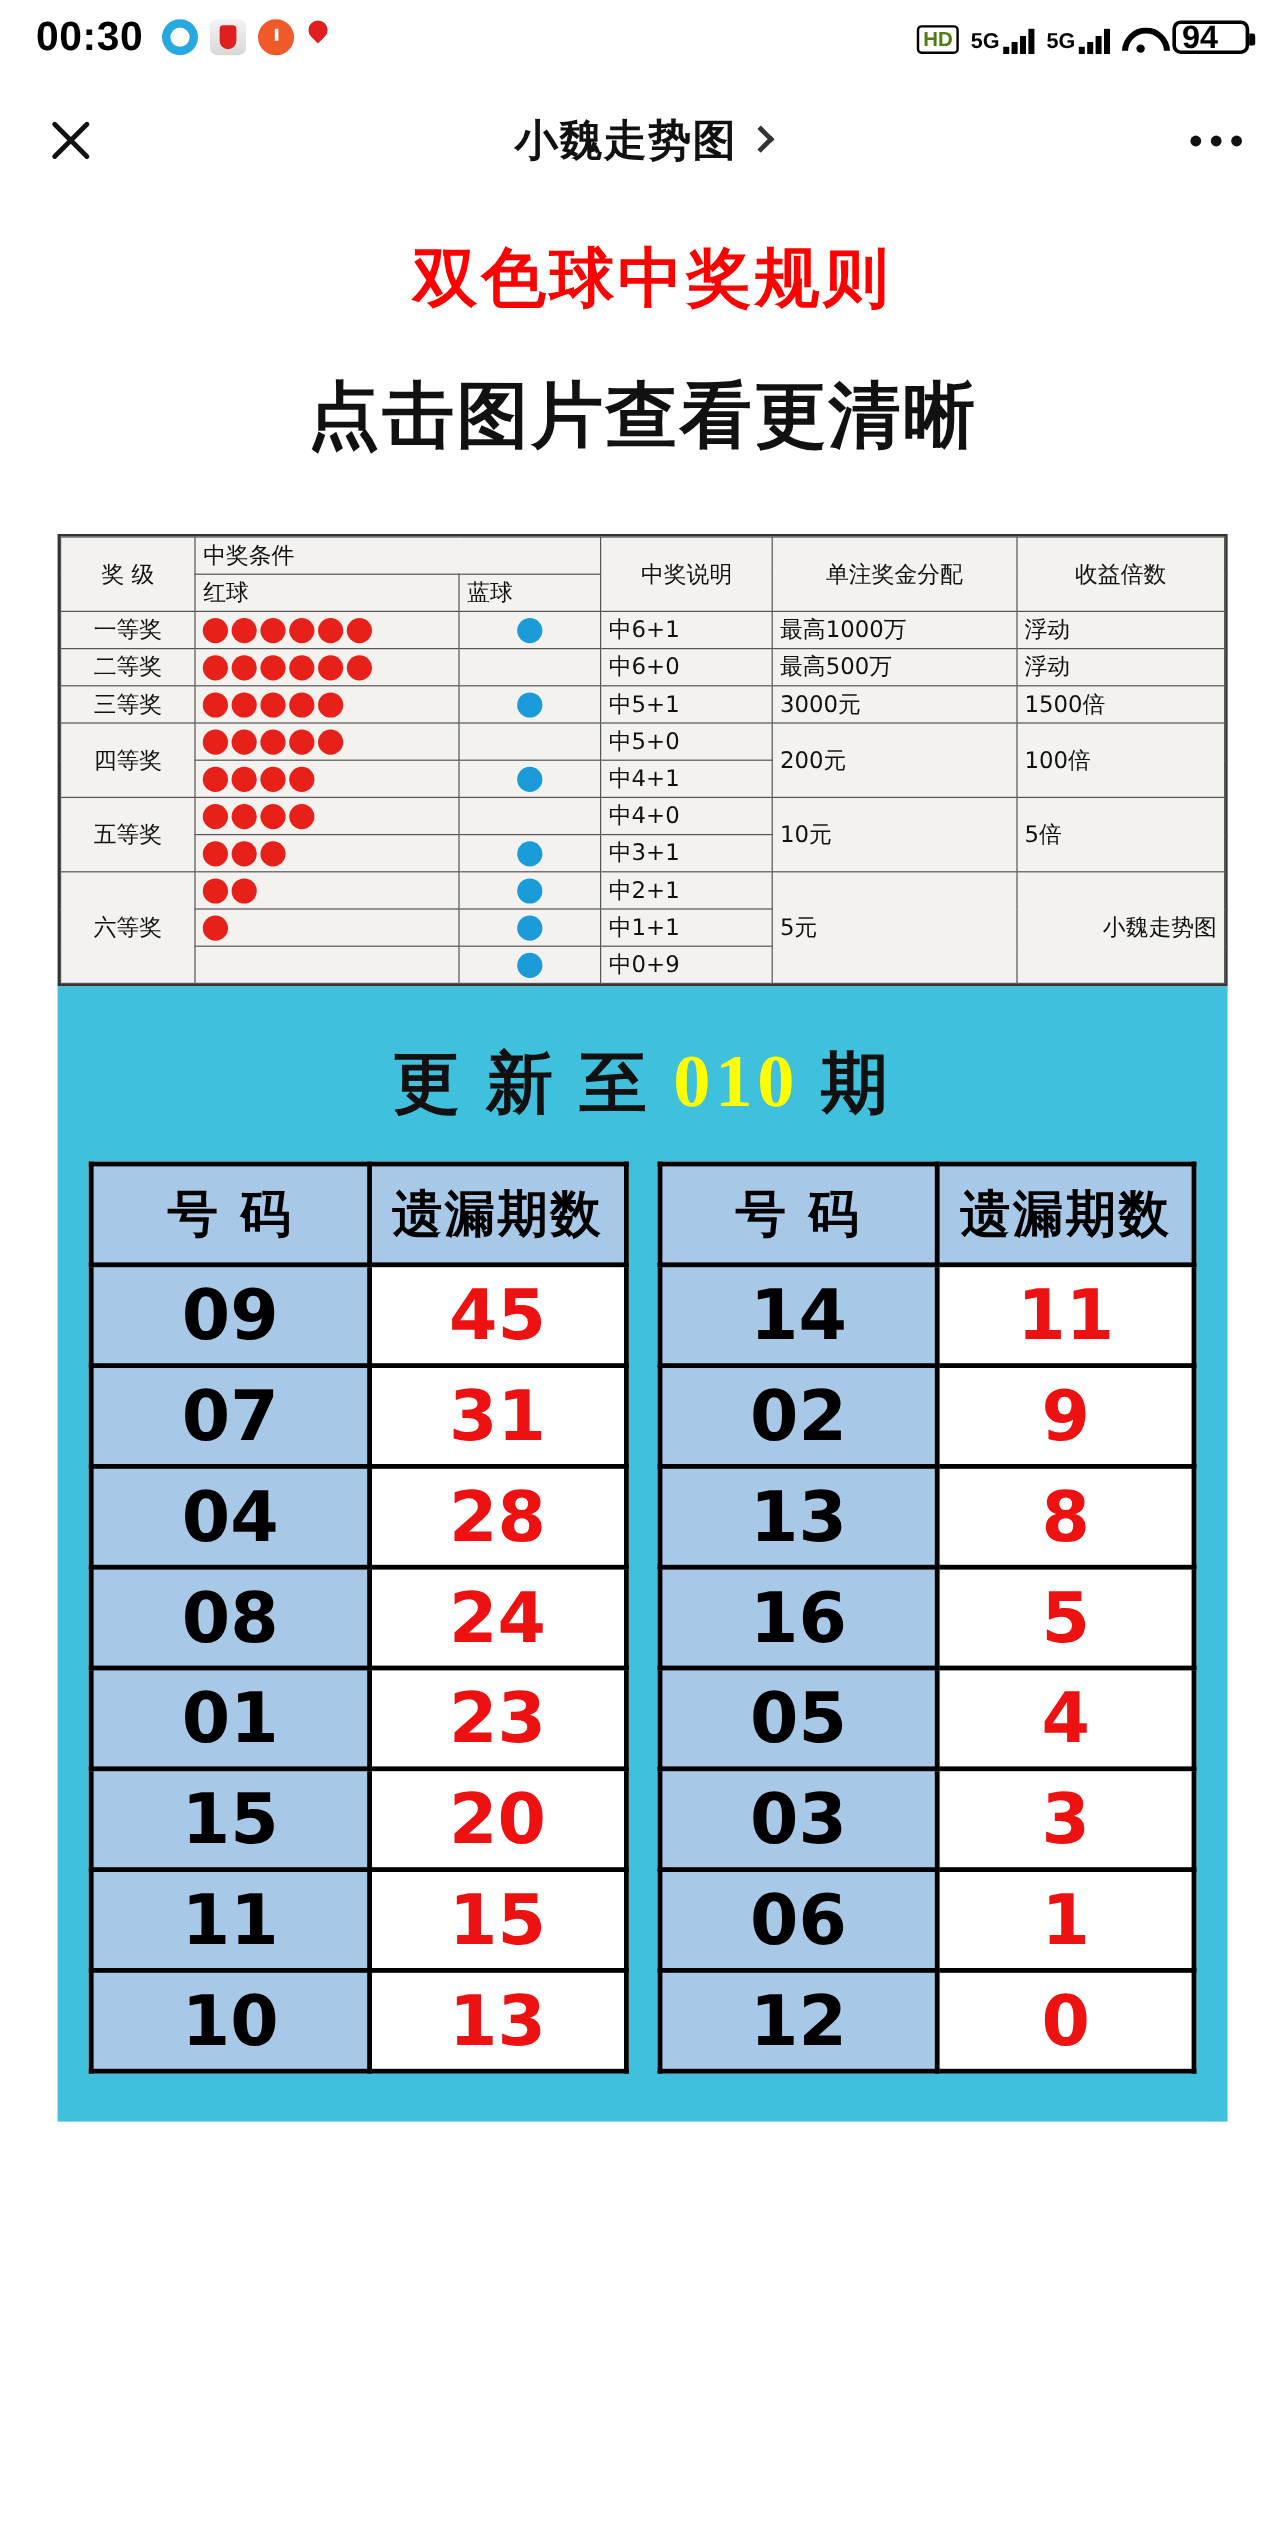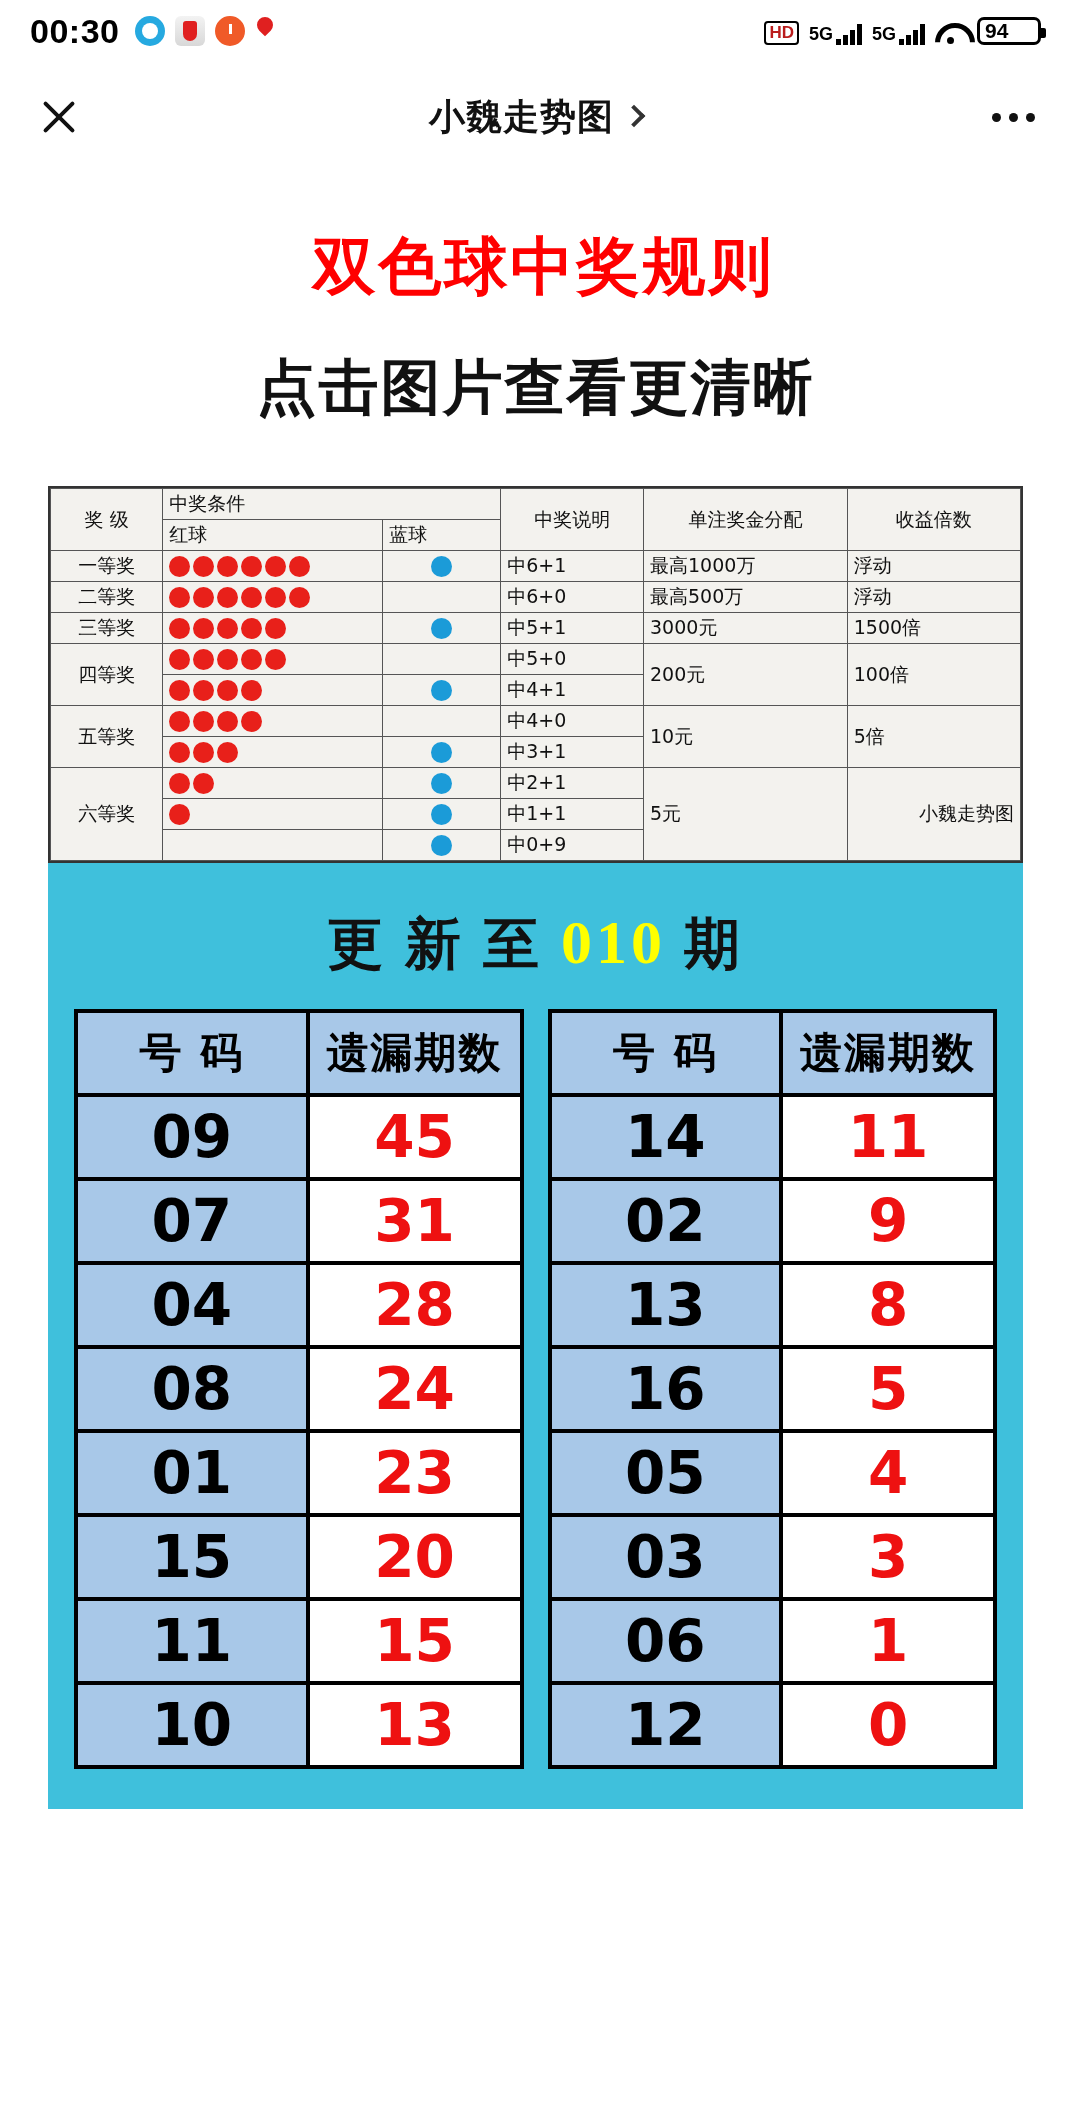--- a/index.html
+++ b/index.html
@@ -64,21 +64,21 @@
   .ico-pin::before {
     content: "";
     position: absolute; left: 2px; top: 1px;
     width: 16px; height: 16px; border-radius: 50% 50% 50% 0;
     transform: rotate(-45deg);
     background: #e02020;
   }
   .sb-spacer { flex: 1; }
   .sb-right { display: flex; align-items: flex-end; gap: 10px; }
   .hd-ico {
-    font-size: 17px; font-weight: bold; color: #b91c1c;
+    font-size: 17px; font-weight: bold; color: #4d7c0f;
     border: 2px solid #000; border-radius: 4px; padding: 0 3px;
     line-height: 20px;
   }
   .net-group { display: flex; align-items: flex-end; gap: 3px; }
   .net-label { font-size: 18px; font-weight: bold; color: #000; }
   .bars { display: flex; align-items: flex-end; gap: 2px; height: 22px; }
   .bars i { width: 5px; background: #000; display: block; }
   .bars i:nth-child(1){height:6px;}
   .bars i:nth-child(2){height:10px;}
   .bars i:nth-child(3){height:15px;}
@@ -103,21 +103,21 @@
     display: flex; align-items: center;
     border: 3px solid #000; border-radius: 7px;
     padding: 2px 5px; height: 28px; min-width: 64px;
     position: relative;
   }
   .battery::after {
     content: "";
     position: absolute; right: -8px; top: 8px;
     width: 5px; height: 10px; background: #000; border-radius: 0 2px 2px 0;
   }
-  .battery span { font-size: 21px; font-weight: bold; color: #000; }
+  .battery span { font-size: 27px; font-weight: bold; color: #000; }
 
   
   .navbar {
     height: 110px;
     display: flex;
     align-items: center;
     padding: 0 36px;
     background: #ffffff;
     position: relative;
   }
@@ -152,24 +152,24 @@
     margin-left: auto;
     display: flex; gap: 8px; align-items: center; cursor: pointer;
   }
   .nav-more i { width: 9px; height: 9px; border-radius: 50%; background: #111; display:block; }
 
   
   .content { padding: 0; }
   .heading-red {
     text-align: center;
     color: #ff0000;
-    font-size: 63px;
+    font-size: 54px;
     font-weight: bold;
     letter-spacing: 3px;
-    margin-top: 52px;
+    margin-top: 24px;
     font-family: "DejaVu Sans", sans-serif;
     padding-left: 16px;
   }
   .heading-black {
     text-align: center;
     color: #111;
     font-size: 60px;
     font-weight: bold;
     letter-spacing: 2px;
     margin-top: 38px;

